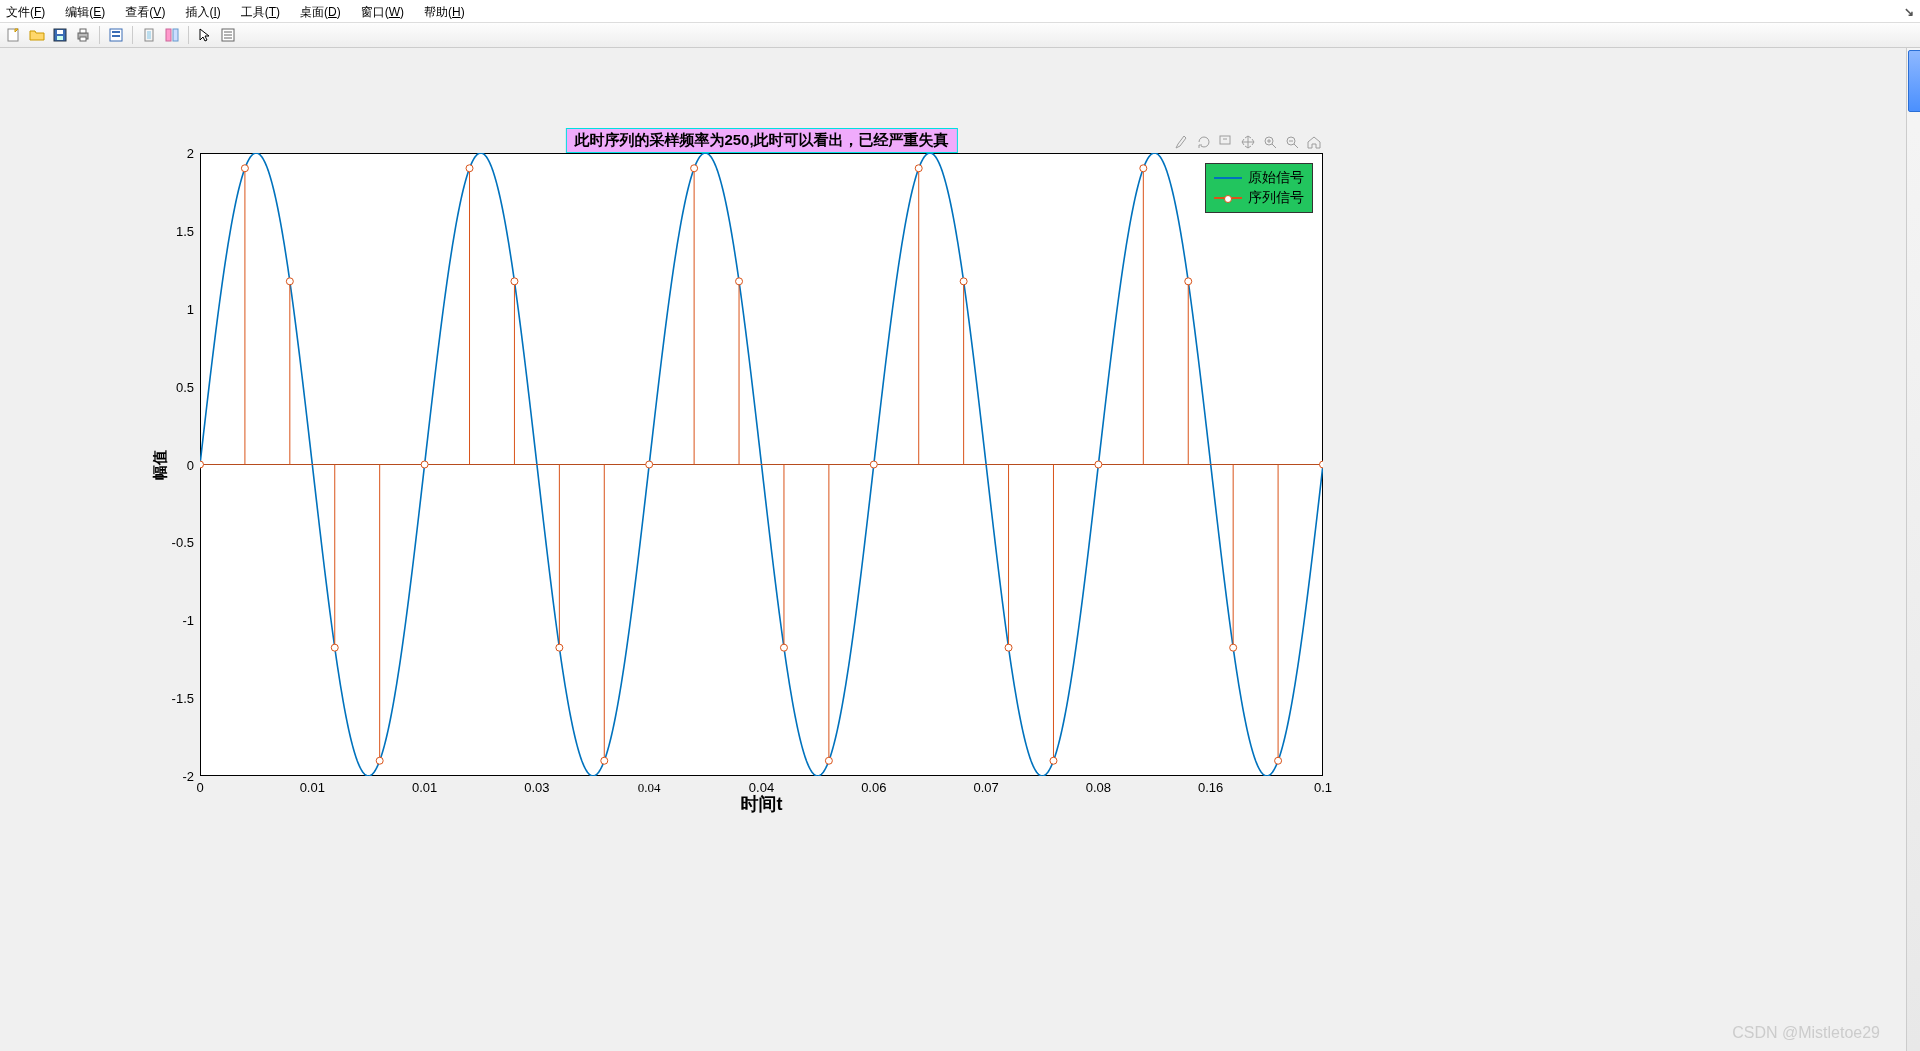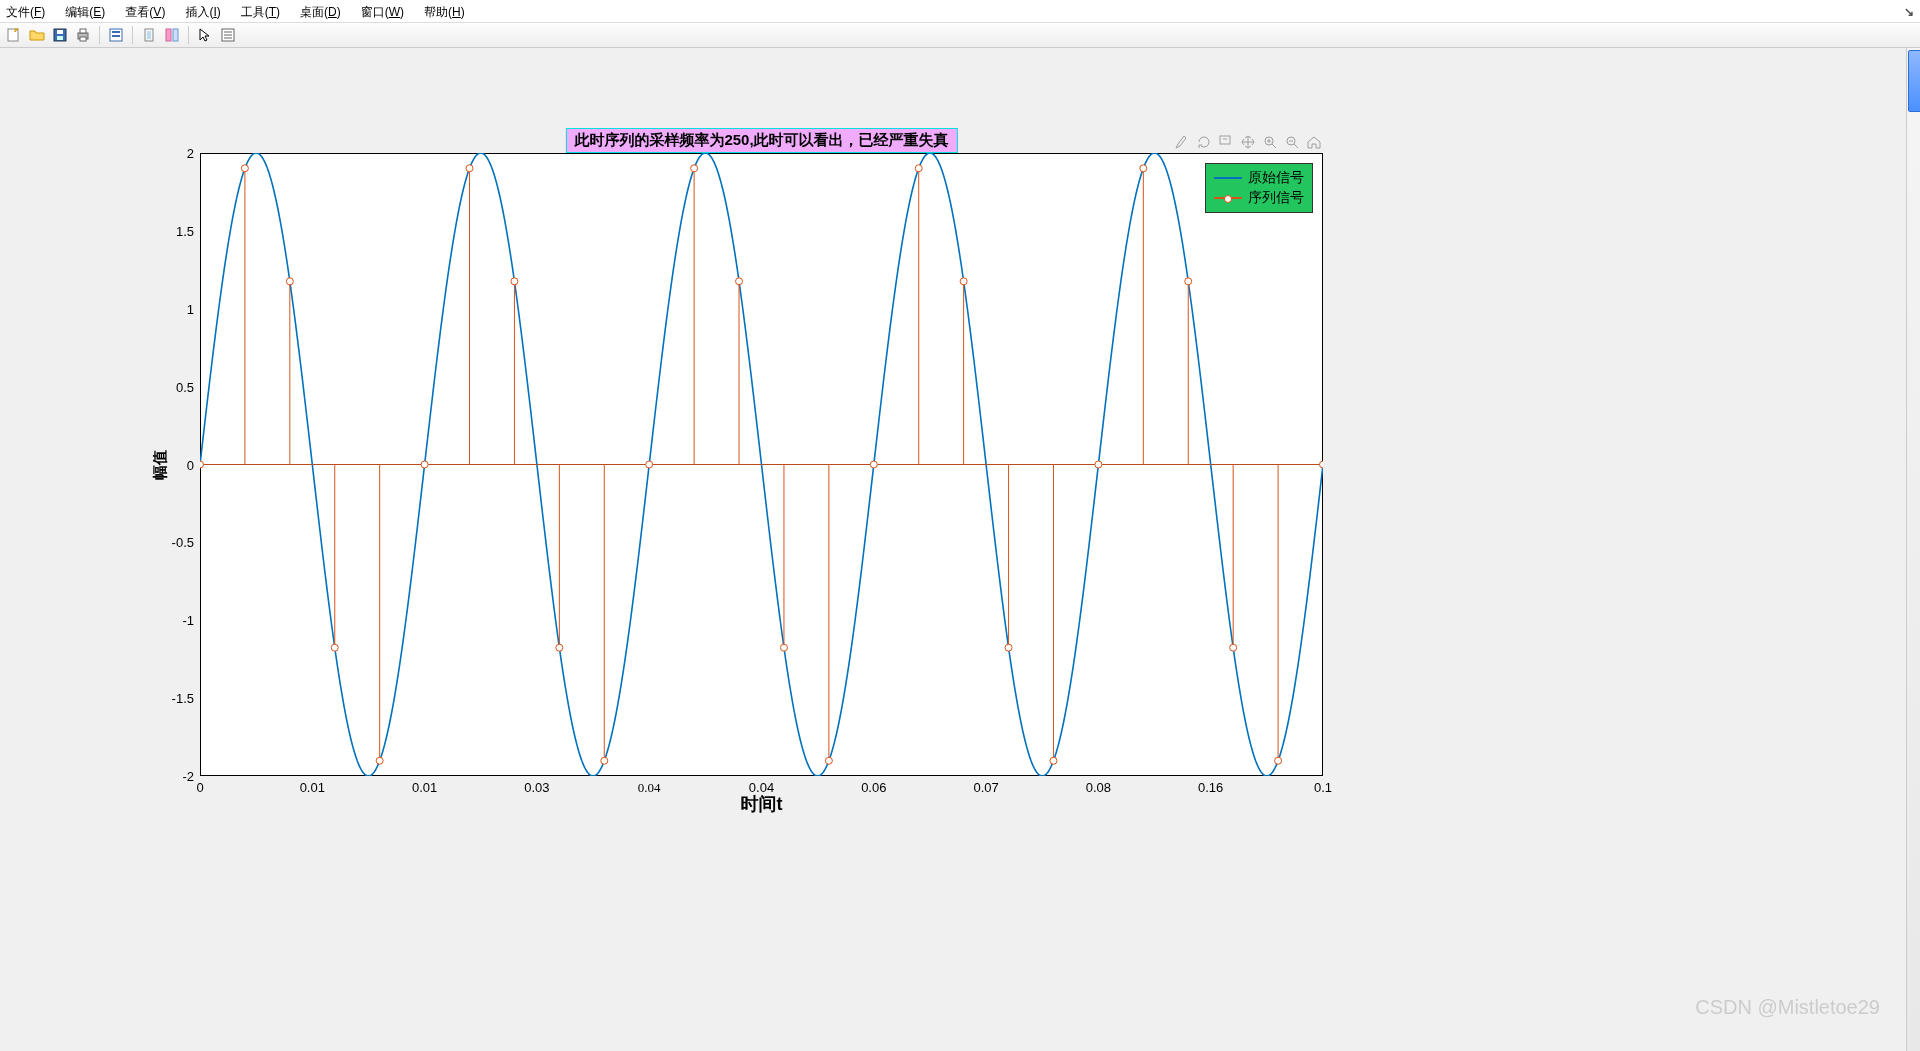--- a/index.html
+++ b/index.html
@@ -26,21 +26,21 @@
   .xtick { position:absolute; top:100%; margin-top:4px; transform:translateX(-50%); font-size:13px;}
   
   .legend { position:absolute; top:10px; right:10px; border:1px solid #333; background:#22c55e; padding:4px 8px; font-size:14px;}
   .legend-row { display:flex; align-items:center; gap:6px; height:20px;}
   .legend-line { width:28px; height:0; border-top:2px solid; position:relative;}
   .legend-marker::after{ content:""; position:absolute; left:50%; top:50%; width:6px; height:6px; border:1px solid #d95319; border-radius:50%; transform:translate(-50%,-50%); background:#fff;}
   
   .axes-toolbar { position:absolute; top:-20px; right:0; display:flex; gap:4px; opacity:.6;}
   .axes-toolbar .ax-btn { width:18px;height:18px; display:flex;align-items:center;justify-content:center; color:#555;}
   
-  .watermark { position:absolute; right:40px; bottom:32px; color:#ccc; font-size:20px;}
+  .watermark { position:absolute; right:40px; bottom:9px; color:#ccc; font-size:16px;}
   
   .right-strip{position:absolute; right:0; top:0; width:14px; height:100%; background:linear-gradient(#f5f5f5,#e8e8e8); border-left:1px solid #ccc;}
   .right-strip::before{content:""; position:absolute; top:2px; left:1px; width:12px; height:60px; background:linear-gradient(#8eb8ff,#4b90fe); border:1px solid #2a6fd6; border-radius:2px;}
   svg.plot { position:absolute; inset:0; }
 </style>
 </head>
 <body>
 
 <div class="menubar">
   <span><span>文件</span>(<span class="hotkey">F</span>)</span>

